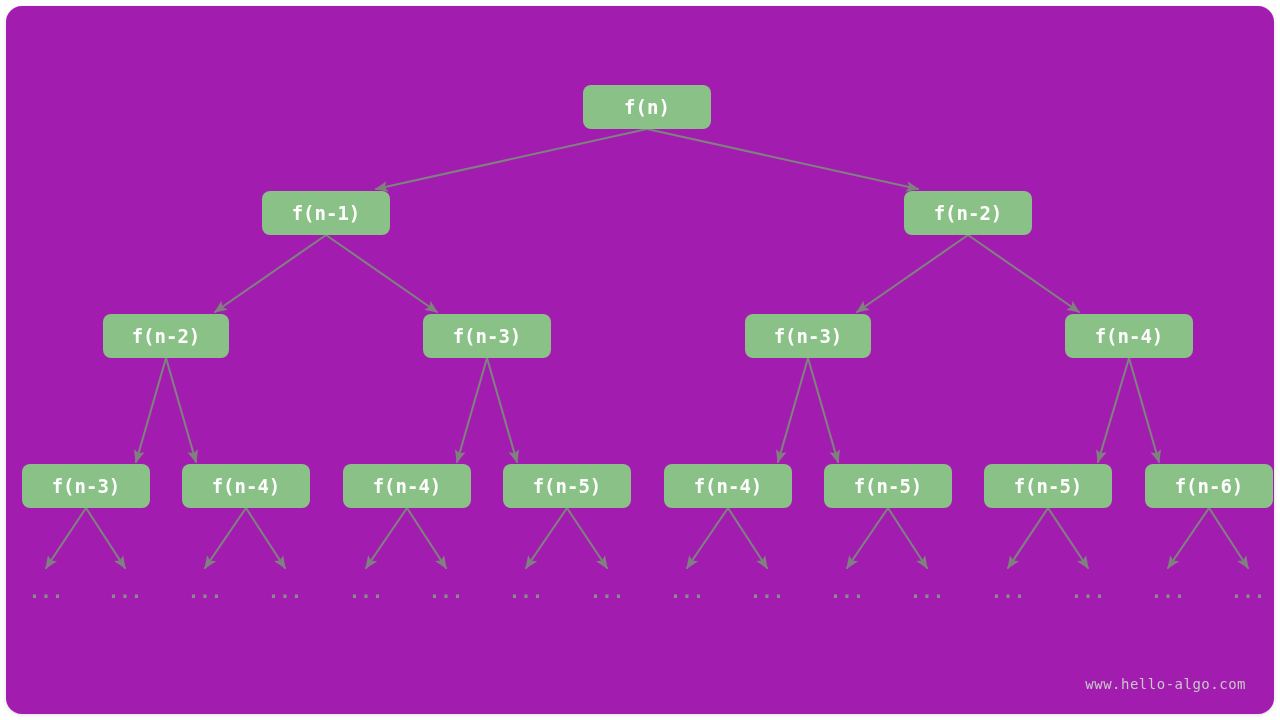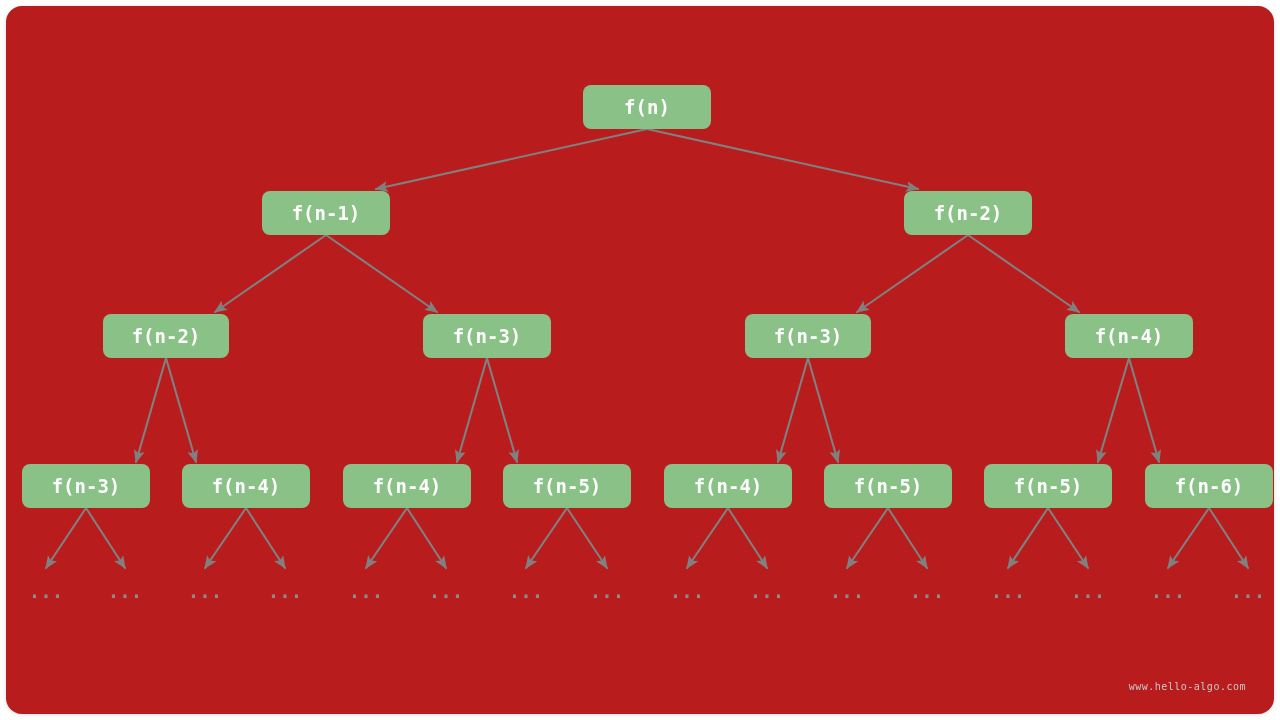--- a/index.html
+++ b/index.html
@@ -10,21 +10,21 @@
     height: 720px;
     overflow: hidden;
     font-family: "DejaVu Sans Mono", monospace;
   }
   #card {
     position: absolute;
     left: 6px;
     top: 6px;
     width: 1268px;
     height: 708px;
-    background: #b91c1c;
+    background: #a21caf;
     border-radius: 16px;
     box-shadow: 0 1px 4px rgba(0,0,0,0.13), 0 0 1px rgba(0,0,0,0.10);
     overflow: hidden;
   }
   #tree-svg {
     position: absolute;
     left: 0;
     top: 0;
     width: 1280px;
     height: 720px;
@@ -53,21 +53,21 @@
   .edge-line {
     stroke-width: 2.1;
     fill: none;
     stroke-linecap: round;
   }
   #watermark {
     position: absolute;
     right: 28px;
     bottom: 22px;
     font-family: "DejaVu Sans Mono", monospace;
-    font-size: 10px;
+    font-size: 14px;
     color: #c8c8c8;
     letter-spacing: 0.5px;
     white-space: nowrap;
   }
 </style>
 </head>
 <body>
 
 <div id="card">
   <svg id="tree-svg" viewBox="0 0 1280 720" xmlns="http://www.w3.org/2000/svg">

